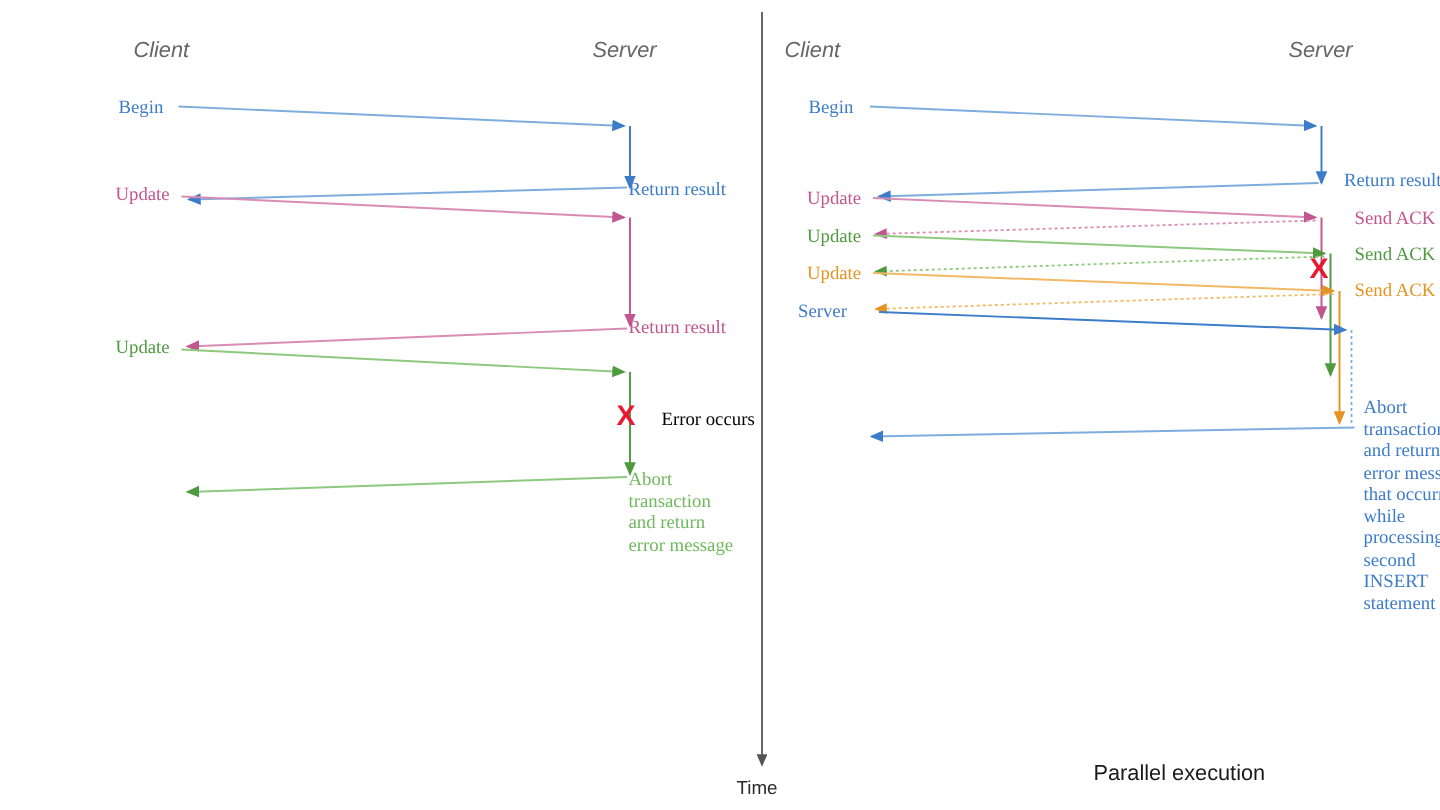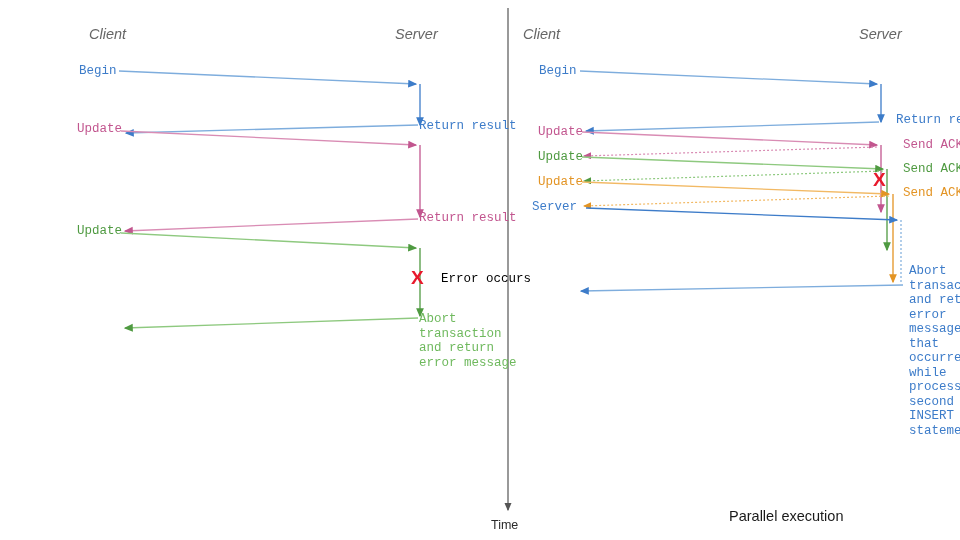--- a/index.html
+++ b/index.html
@@ -1,19 +1,19 @@
 <!DOCTYPE html>
 <html><head>
 <meta charset="utf-8">
 <style>
   html,body{margin:0;padding:0;background:#ffffff;}
   body{width:960px;height:540px;overflow:hidden;font-family:"Liberation Sans",sans-serif;}
   #stage{position:relative;width:960px;height:540px;background:#fff;margin-left:41px;}
   svg#diagram{position:absolute;left:0;top:0;width:960px;height:540px;}
-  .lbl{position:absolute;font-family:Liberation Mono, monospace;font-size:12.5px;line-height:14.5px;white-space:pre;}
+  .lbl{position:absolute;font-family:Liberation Serif, serif;font-size:12.5px;line-height:14.5px;white-space:pre;}
   .hdr{position:absolute;font-family:"Liberation Sans",sans-serif;font-style:italic;font-size:14.5px;color:#666666;white-space:nowrap;}
   .caption{position:absolute;font-family:"Liberation Sans",sans-serif;font-size:14.5px;color:#1a1a1a;white-space:nowrap;}
   .timelbl{position:absolute;font-family:Liberation Sans, sans-serif;font-size:12.5px;color:#2b2b2b;white-space:nowrap;}
   .xmark{position:absolute;font-family:"Liberation Sans",sans-serif;font-weight:bold;font-size:19px;color:#e8192c;line-height:19px;white-space:nowrap;}
   .multi{white-space:pre-line;}
 </style>
 </head>
 <body>
 
 <div id="stage">

